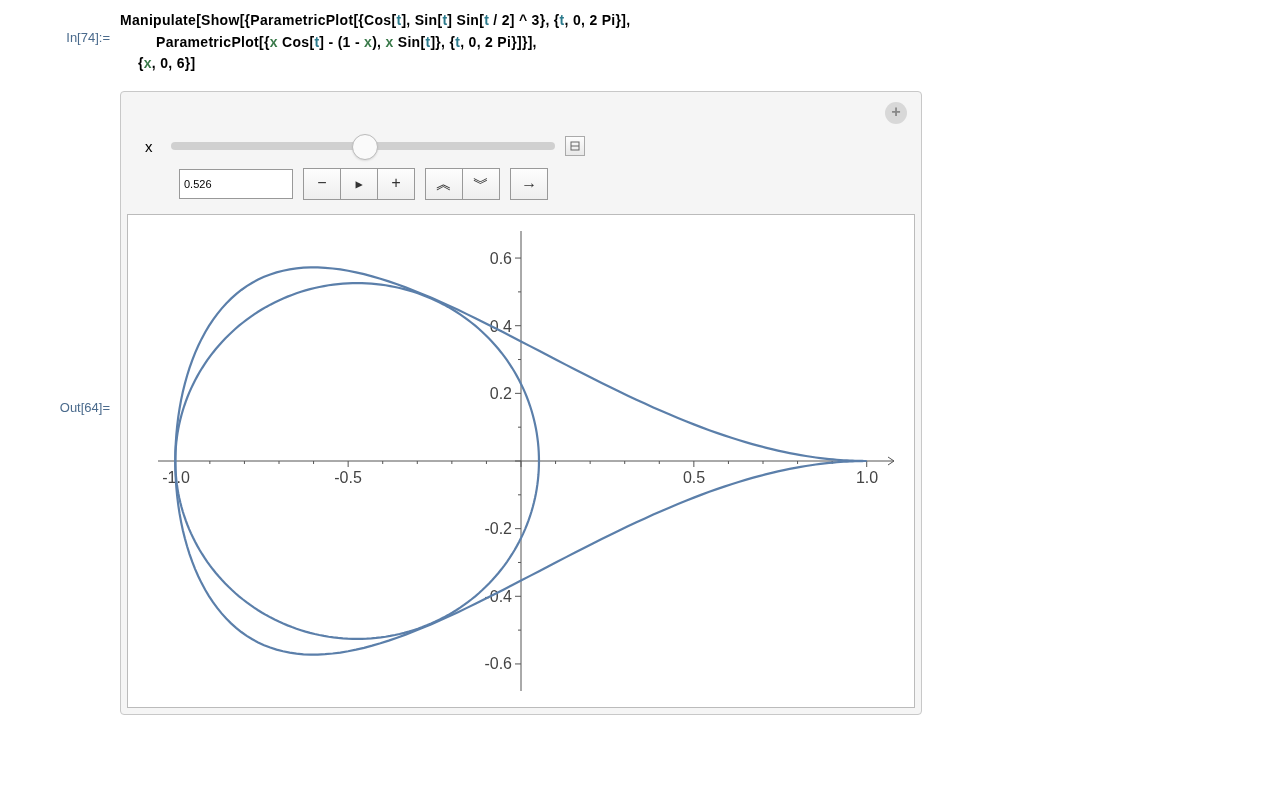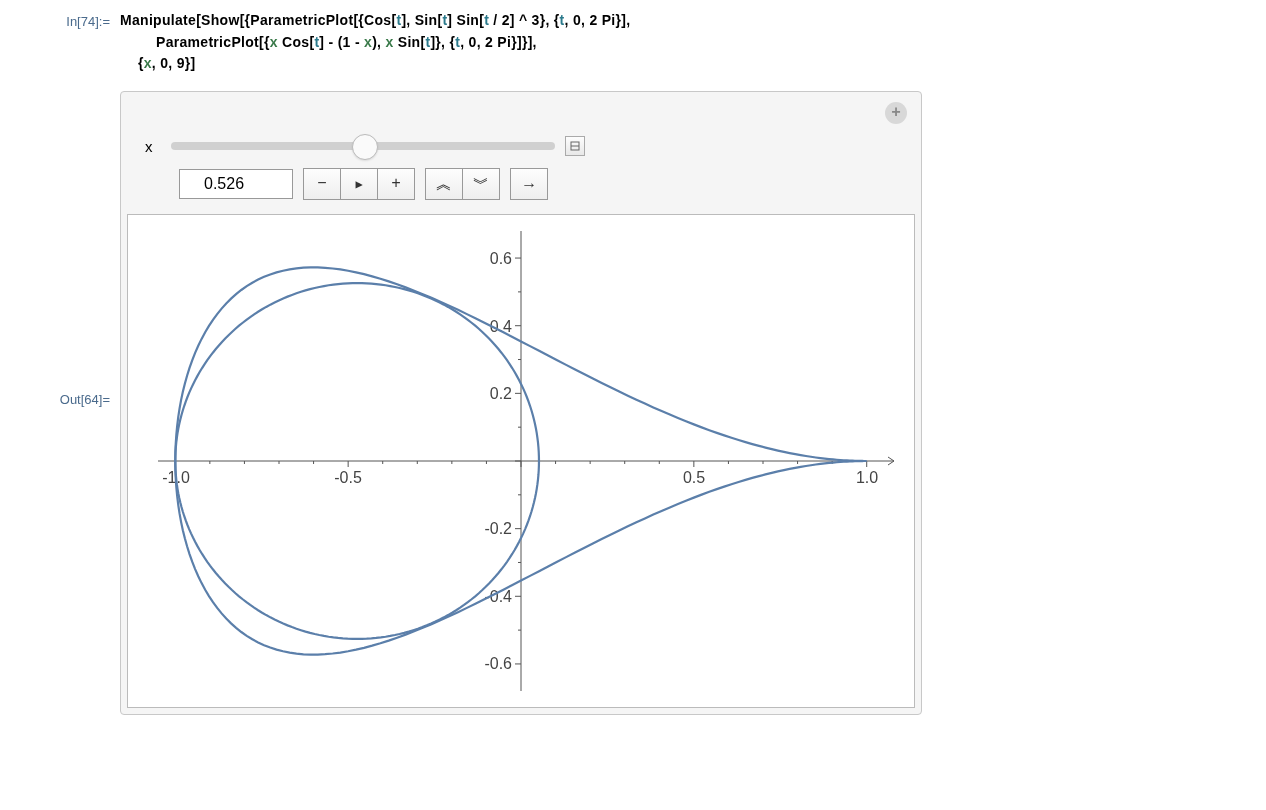--- a/index.html
+++ b/index.html
@@ -13,20 +13,21 @@
     .cell-row { display: flex; align-items: flex-start; margin-bottom: 4px; }
     .label-col {
       width: 90px;
       text-align: right;
       padding-right: 10px;
       color: #4a6a8c;
       font-size: 13px;
       font-family: Arial, sans-serif;
       padding-top: 4px;
       flex-shrink: 0;
+      margin-top: 16px;
     }
     .content-col { flex: 1; }
     .code-line {
       font-family: Liberation Sans, sans-serif;
       font-weight: bold;
       font-size: 14px;
       line-height: 1.55;
       white-space: pre;
       letter-spacing: 0.3px;
     }
@@ -108,22 +109,22 @@
       align-items: center;
       padding: 0 24px 14px 58px;
       gap: 10px;
     }
     .value-field {
       width: 114px;
       height: 30px;
       border: 1px solid #999;
       background: #fff;
       font-family: Arial, sans-serif;
-      font-size: 16px;
-      padding: 0 24px;
+      font-size: 11px;
+      padding: 0 4px;
       box-sizing: border-box;
     }
     .btn-group { display: flex; gap: 0; }
     .ctl-btn {
       width: 36px;
       height: 30px;
       background: linear-gradient(#fdfdfd,#eee);
       border: 1px solid #999;
       display: flex;
       align-items: center;
@@ -151,21 +152,21 @@
     .tick { stroke: #555; stroke-width: 1; }
   </style>
 </head>
 <body>
 
 <div class="cell-row">
   <div class="label-col">In[74]:=</div>
   <div class="content-col">
     <div class="code-line"><span class="kw">Manipulate</span><span>[</span><span class="kw">Show</span><span>[{</span><span class="kw">ParametricPlot</span><span>[{</span><span class="kw">Cos</span><span>[</span><span class="var-t">t</span><span>], </span><span class="kw">Sin</span><span>[</span><span class="var-t">t</span><span>] </span><span class="kw">Sin</span><span>[</span><span class="var-t">t</span><span> / 2] ^ 3}, {</span><span class="var-t">t</span><span>, 0, 2 Pi}],</span></div>
     <div class="code-line indent1"><span class="kw">ParametricPlot</span><span>[{</span><span class="var-x">x</span><span> </span><span class="kw">Cos</span><span>[</span><span class="var-t">t</span><span>] - (1 - </span><span class="var-x">x</span><span>), </span><span class="var-x">x</span><span> </span><span class="kw">Sin</span><span>[</span><span class="var-t">t</span><span>]}, {</span><span class="var-t">t</span><span>, 0, 2 Pi}]}],</span></div>
-    <div class="code-line indent2"><span>{</span><span class="var-x">x</span><span>, 0, 9}]</span></div>
+    <div class="code-line indent2"><span>{</span><span class="var-x">x</span><span>, 0, 6}]</span></div>
   </div>
 </div>
 
 <div class="cell-row" style="align-items:center;">
   <div class="label-col">Out[64]=</div>
   <div class="content-col">
     <div class="manipulate-panel">
       <div class="plus-button">
           <span>+</span>
         </div>

